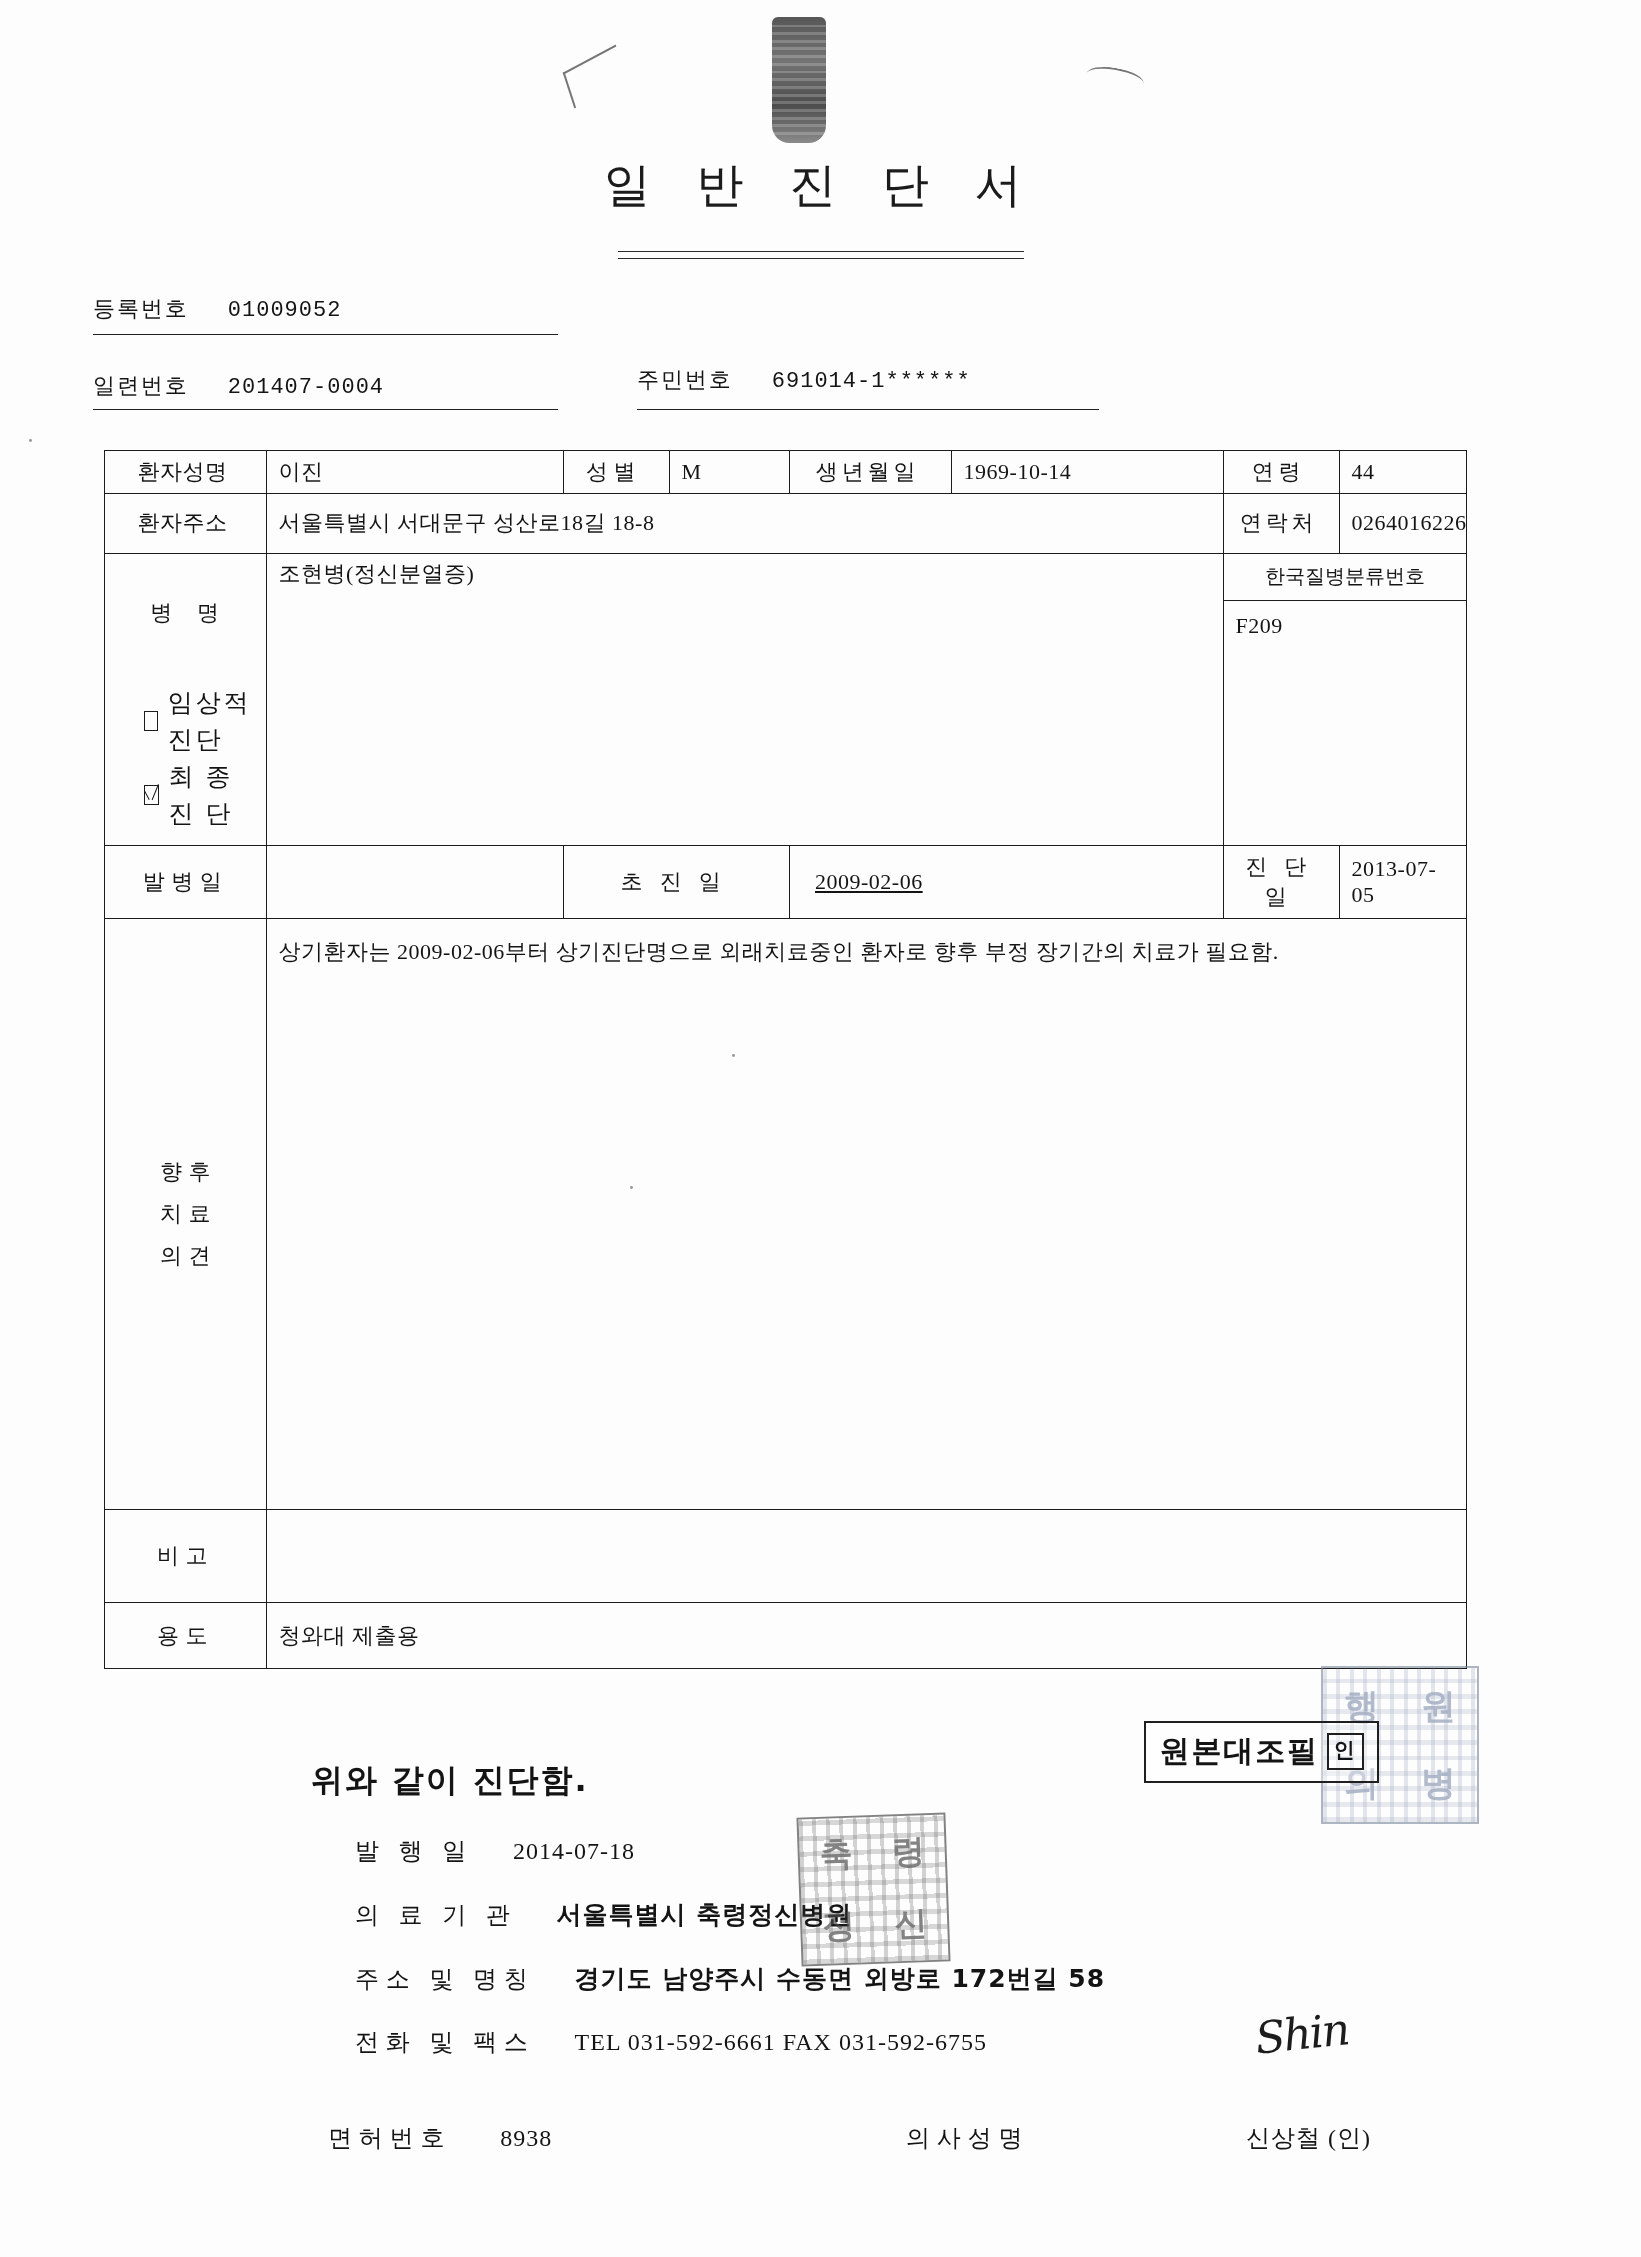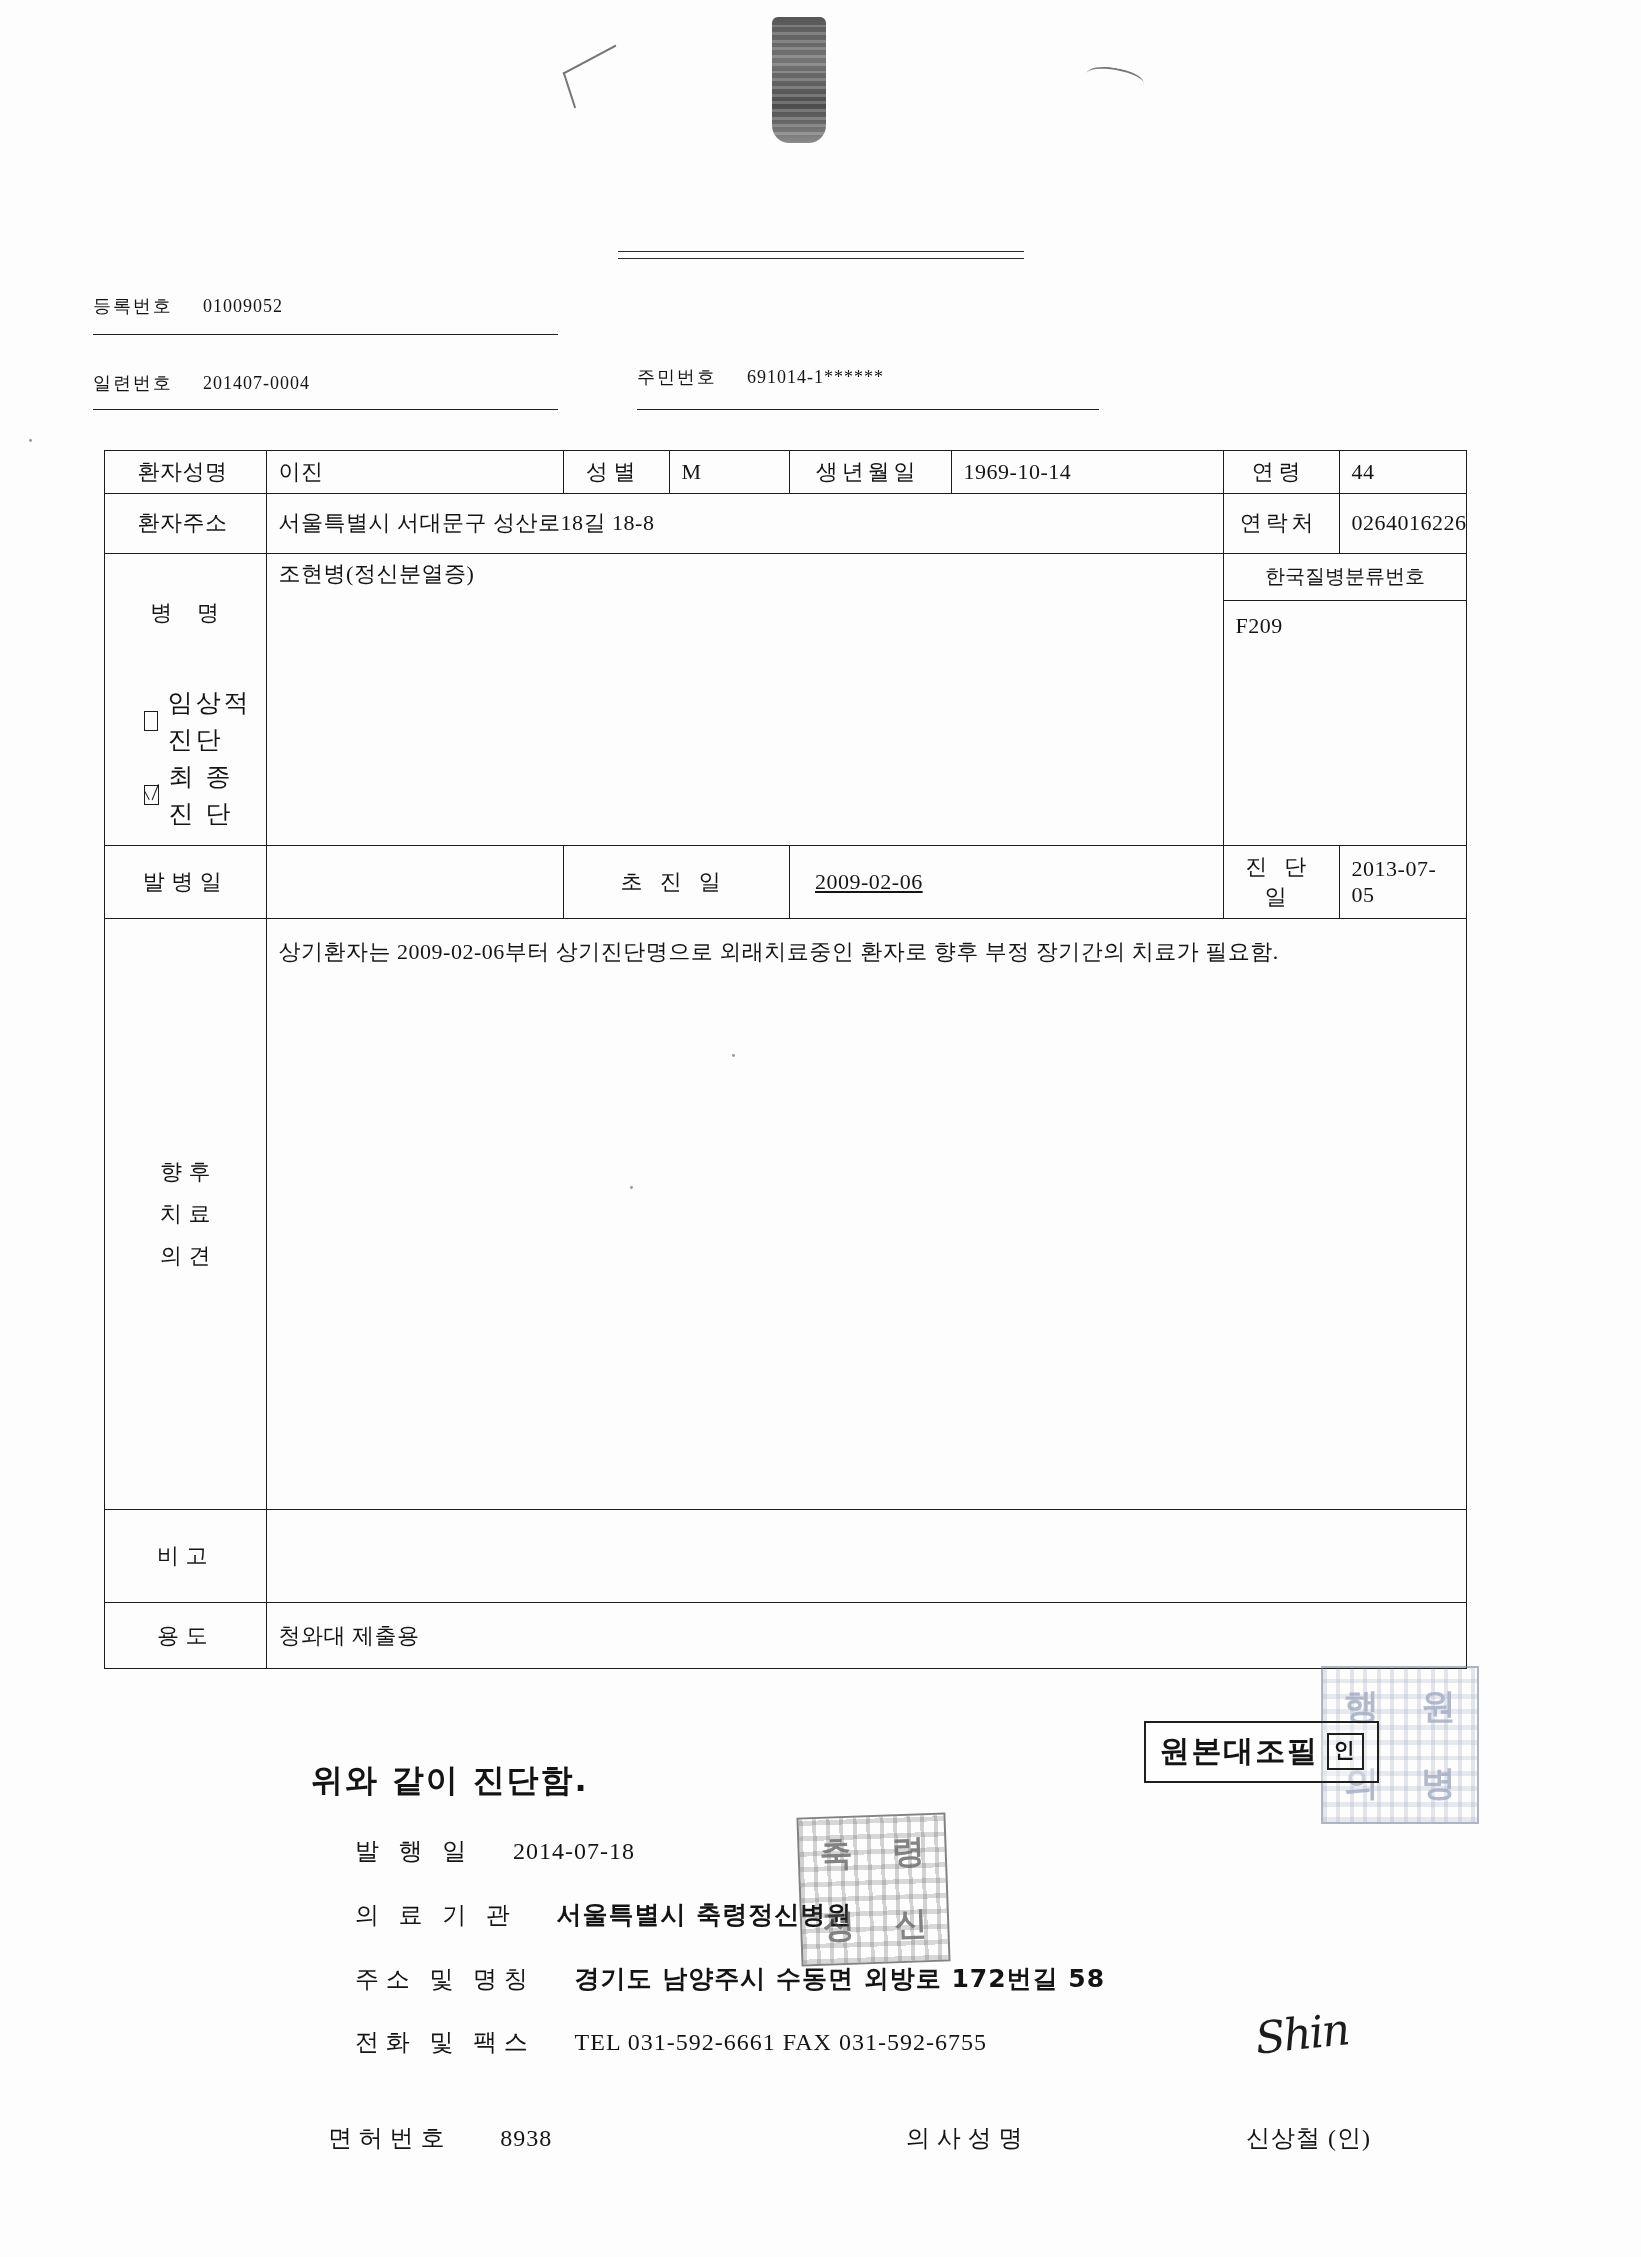--- a/index.html
+++ b/index.html
@@ -89,23 +89,24 @@
     width: 58px; height: 19.3px;
     border-top: 2.9px solid #555;
     border-radius: 50%;
     transform: rotate(10deg);
     opacity: .8;
   }
 
   
   .field {
     position: absolute;
-    font-size: 18px;
+    font-size: 22px;
     letter-spacing: 1px;
     white-space: nowrap;
+    font-family: Liberation Mono, monospace;
   }
   .field .lab {
     letter-spacing: 1.9px;
   }
   .field .val {
     margin-left: 25px;
   }
   .uline {
     position: absolute;
     border-bottom: 1.5px solid #1f1f1f;
@@ -301,20 +302,23 @@
 
 <div class="page">
 
   <div class="blob"></div>
   <div class="tick-left"></div>
   <div class="tick-right"></div>
   <div class="dots" style="left:29px;top:439px;"></div>
   <div class="dots" style="left:732px;top:1054px;"></div>
   <div class="dots" style="left:630px;top:1186px;"></div>
 
+  <div class="title-wrap">
+    <span class="doc-title">일 반 진 단 서</span>
+  </div>
   <div class="title-rule"></div>
   <div class="title-rule2"></div>
 
   <div class="field" style="left:93px; top:294px;">
     <span class="lab">등록번호</span>
     <span class="val">01009052</span>
   </div>
   <div class="uline" style="left:93px; top:334px; width:465px;"></div>
 
   <div class="field" style="left:93px; top:371px;">

